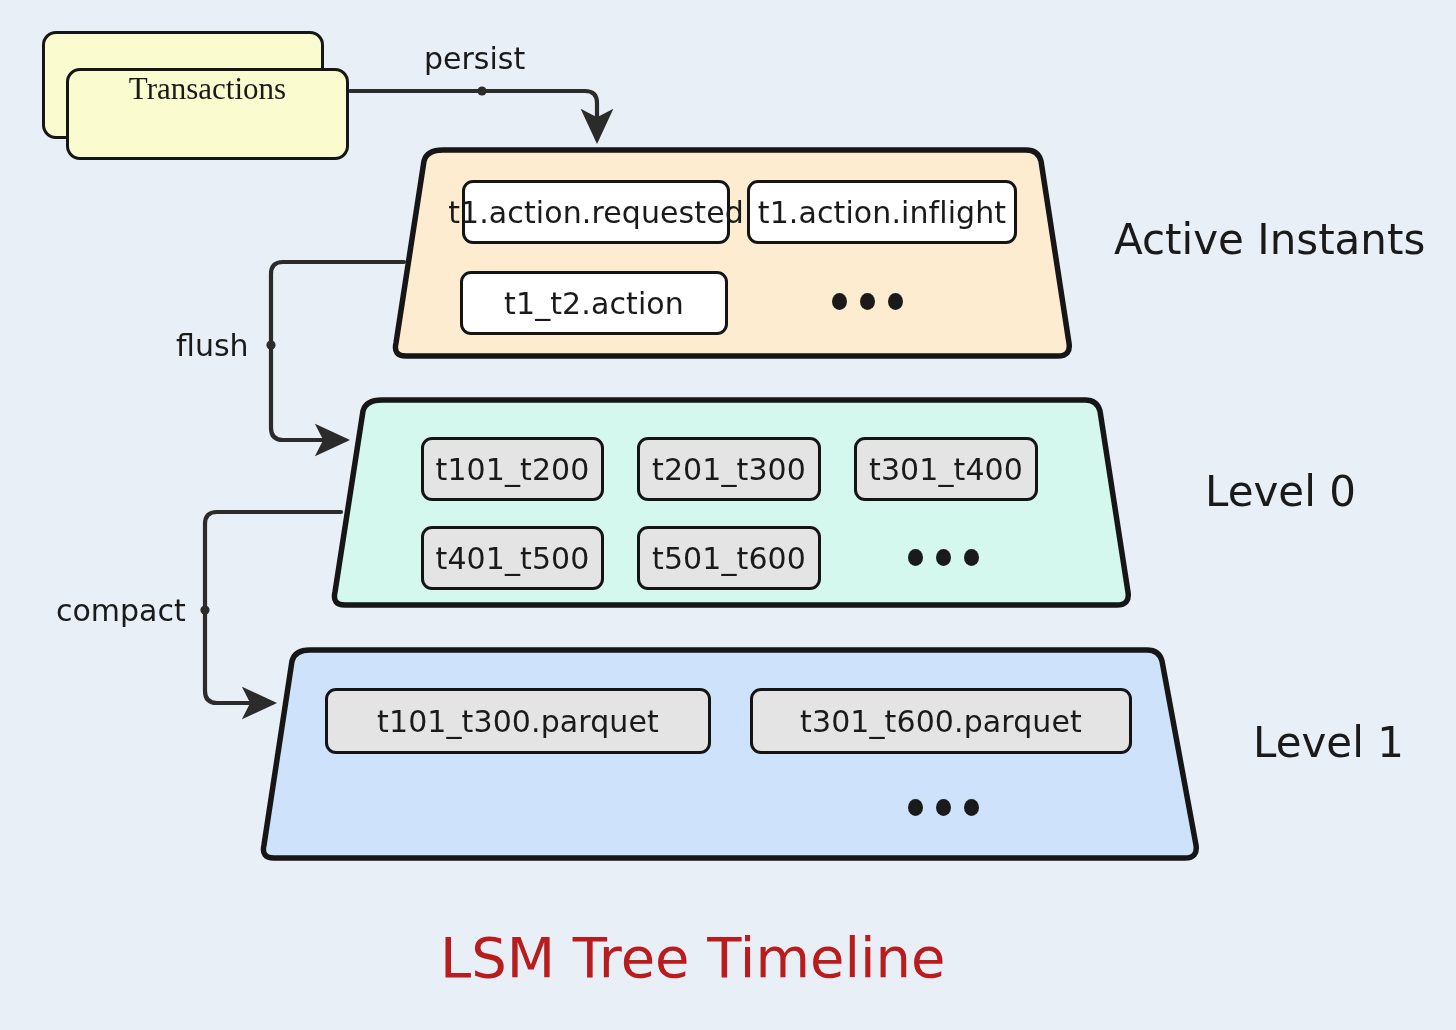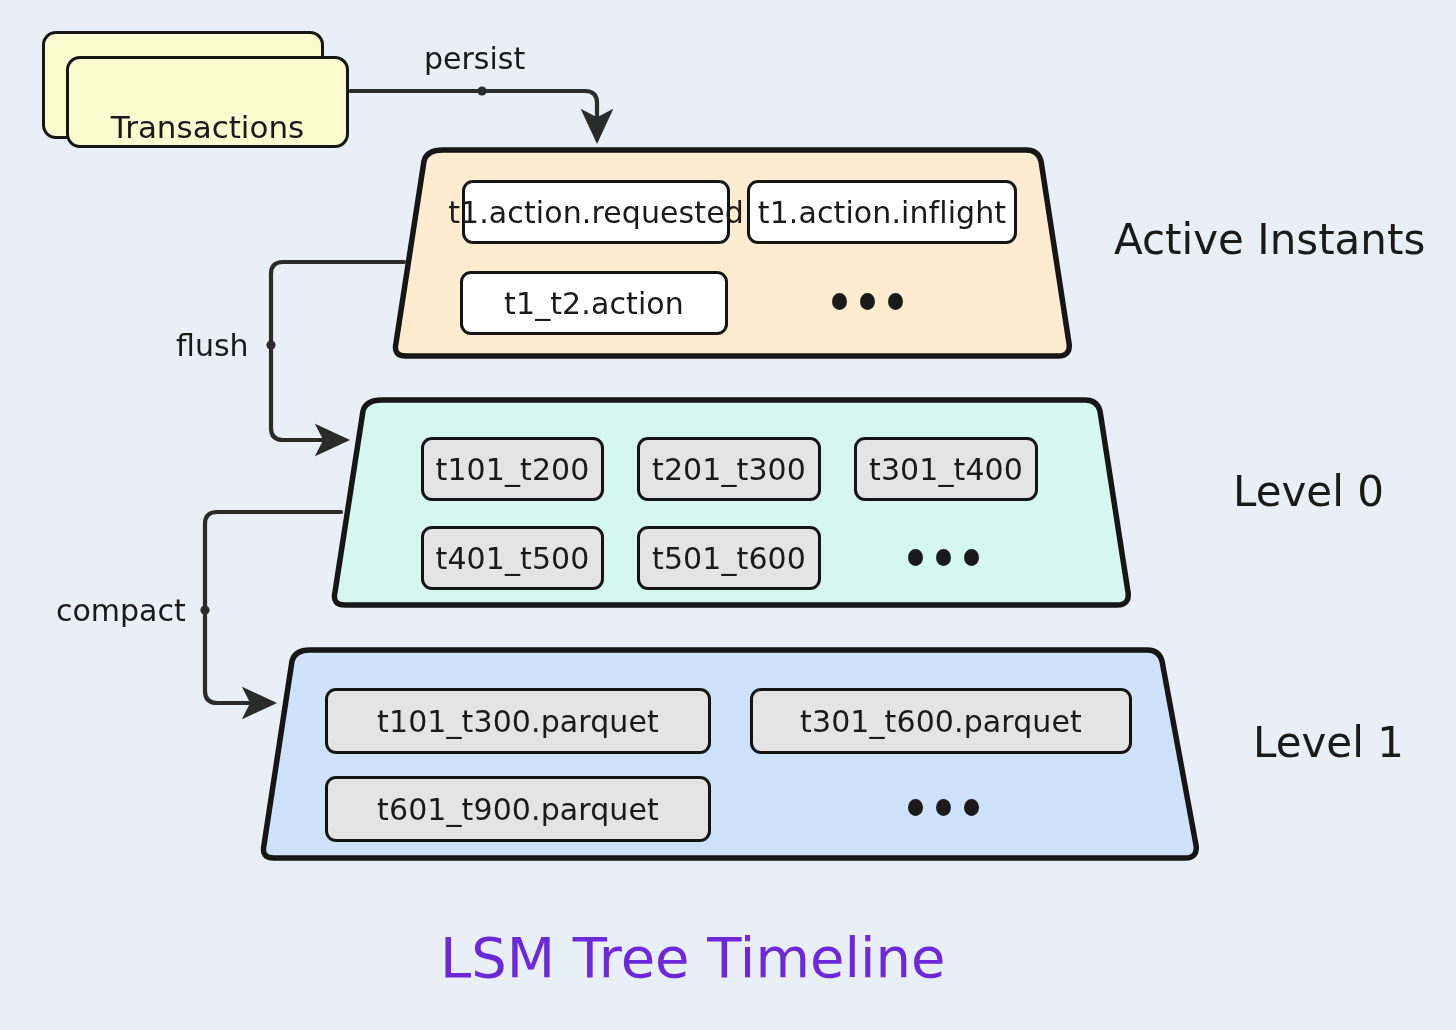--- a/index.html
+++ b/index.html
@@ -29,22 +29,22 @@
   }
   
   .tx-card {
     position: absolute;
     background: #fbfbd0;
     border: 3px solid #161616;
     border-radius: 14px;
     box-sizing: border-box;
   }
   .tx-back  { left: 42px;  top: 31px;  width: 282px; height: 108px; }
-  .tx-front { left: 66px;  top: 56px;  width: 283px; height: 92px;
-              display: flex; align-items: flex-end; justify-content: center; }
+  .tx-front { left: 66px;  top: 68px;  width: 283px; height: 92px;
+              display: flex; align-items: flex-start; justify-content: center; font-family: Liberation Serif, serif; }
   .tx-front .txt { font-size: 31px; color: #1a1a1a; }
 
   
   .chip {
     position: absolute;
     border: 3.5px solid #141414;
     border-radius: 11px;
     box-sizing: border-box;
     display: flex;
     align-items: center;
@@ -65,21 +65,21 @@
   .dots i {
     display: block;
     width: 15px;
     height: 17px;
     border-radius: 50%;
     background: #1a1a1a;
   }
 
   .edge-lbl { font-size: 30px; color: #1a1a1a; }
   .tier-lbl { font-size: 42px; color: #1a1a1a; }
-  .title    { font-size: 56px; color: #6d28d9; }
+  .title    { font-size: 56px; color: #b91c1c; }
 </style>
 </head>
 <body>
 
 <div id="canvas">
 
   <svg id="vector" viewBox="0 0 1456 1030">
     <defs>
       <marker id="arrowhead" markerWidth="9" markerHeight="9" refX="7.2" refY="4.5" orient="auto" markerUnits="strokeWidth">
         <path d="M0,0.6 L8.4,4.5 L0,8.4 L2,4.5 Z" fill="#2b2b2b"></path>
@@ -129,26 +129,25 @@
   <div class="chip chip-grey" style="left:421px; top:526px; width:183px; height:64px;">t401_t500</div>
   <div class="chip chip-grey" style="left:637px; top:526px; width:184px; height:64px;">t501_t600</div>
   <div class="dots" style="left:908px; top:549px;">
     <i></i>
       <i></i>
       <i></i>
   </div>
 
   <div class="chip chip-grey" style="left:325px; top:688px; width:386px; height:66px;">t101_t300.parquet</div>
   <div class="chip chip-grey" style="left:750px; top:688px; width:382px; height:66px;">t301_t600.parquet</div>
-  <div class="chip chip-grey" style="left:325px; top:776px; width:386px; height:66px;">t601_t900.parquet</div>
   <div class="dots" style="left:908px; top:799px;">
     <i></i>
       <i></i>
       <i></i>
   </div>
 
   <div class="lbl tier-lbl" style="left:1114px; top:215px;">Active Instants</div>
-  <div class="lbl tier-lbl" style="left:1205px; top:467px;margin-left:28px;">Level 0</div>
+  <div class="lbl tier-lbl" style="left:1205px; top:467px;">Level 0</div>
   <div class="lbl tier-lbl" style="left:1253px; top:718px;">Level 1</div>
 
   <div class="lbl title" style="left:440px; top:925px;">LSM Tree Timeline</div>
 
 </div>
 
 </body></html>

